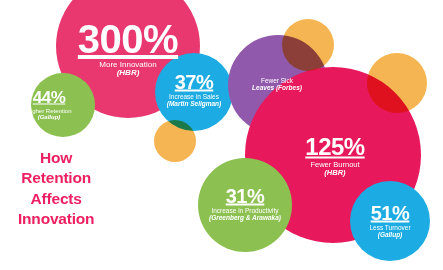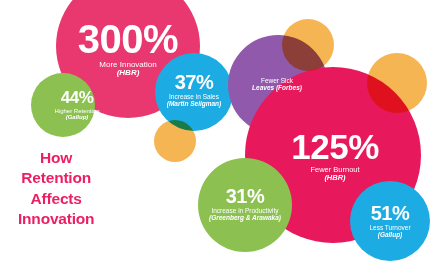--- a/index.html
+++ b/index.html
@@ -30,37 +30,38 @@
     color: #ffffff;
     line-height: 1;
     pointer-events: none;
     transform: translate(-50%, -50%);
     white-space: nowrap;
   }
   .bubble-value {
     display: block;
     font-weight: bold;
     letter-spacing: -0.5px;
+    text-decoration: underline;
   }
   .bubble-caption {
     display: block;
     font-weight: normal;
     margin-top: 2px;
   }
   .bubble-source {
     display: block;
     font-weight: bold;
     font-style: italic;
   }
   
   .sz-xl .bubble-value { font-size: 40px; }
   .sz-xl .bubble-caption { font-size: 8px; }
   .sz-xl .bubble-source { font-size: 8px; }
 
-  .sz-lg .bubble-value { font-size: 35px; }
+  .sz-lg .bubble-value { font-size: 24px; }
   .sz-lg .bubble-caption { font-size: 7.5px; }
   .sz-lg .bubble-source { font-size: 7.5px; }
 
   .sz-md .bubble-value { font-size: 20px; }
   .sz-md .bubble-caption { font-size: 6.5px; }
   .sz-md .bubble-source { font-size: 6.5px; }
 
   .sz-sm .bubble-value { font-size: 17px; }
   .sz-sm .bubble-caption { font-size: 6px; }
   .sz-sm .bubble-source { font-size: 6px; }
@@ -98,21 +99,21 @@
         <circle cx="397" cy="83" r="30" fill="#F5B553"></circle>
       </g>
   </svg>
 
   <div id="labels-layer">
       <div class="bubble-label sz-xl" style="left: 128px; top: 48px;">
         <span class="bubble-value">300%</span>
         <span class="bubble-caption">More Innovation</span>
         <span class="bubble-source">(HBR)</span>
       </div>
-      <div class="bubble-label sz-sm" style="left: 77px; top: 104px;">
+      <div class="bubble-label sz-sm" style="left: 49px; top: 104px;">
         <span class="bubble-value">44%</span>
         <span class="bubble-caption">Higher Retention</span>
         <span class="bubble-source">(Gallup)</span>
       </div>
       <div class="bubble-label sz-md" style="left: 194px; top: 89px;">
         <span class="bubble-value">37%</span>
         <span class="bubble-caption">Increase  in Sales</span>
         <span class="bubble-source">(Martin Seligman)</span>
       </div>
       <div class="bubble-label sz-md" style="left: 277px; top: 83px;">

